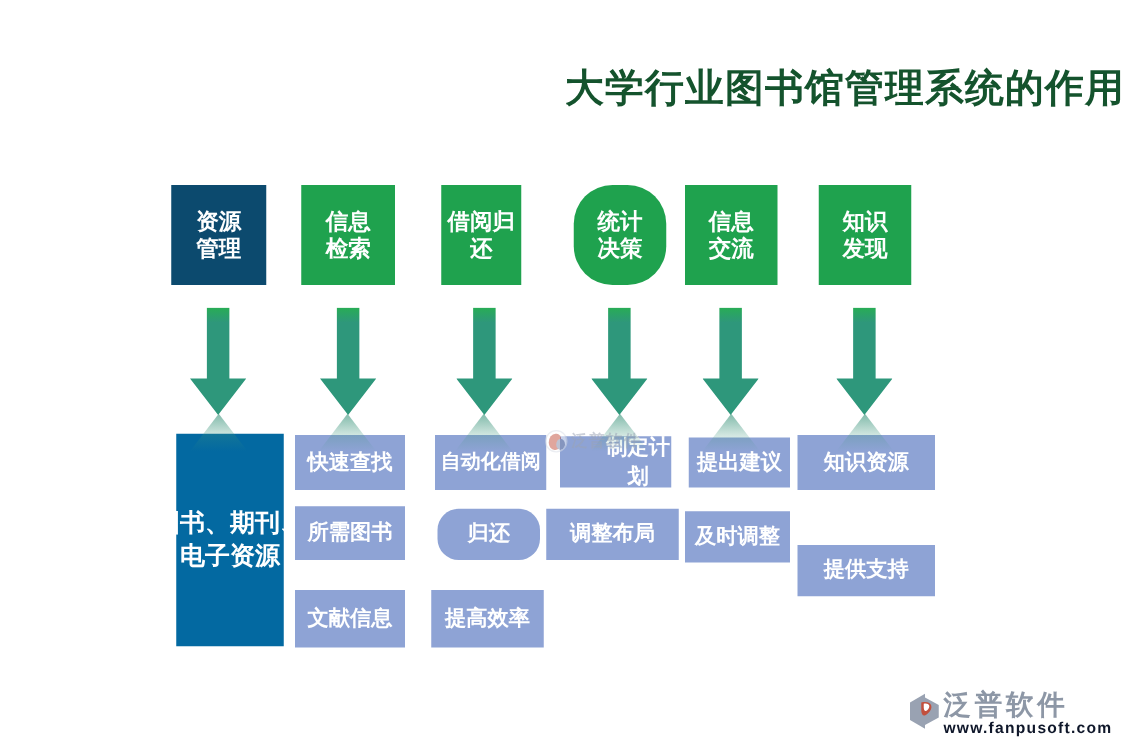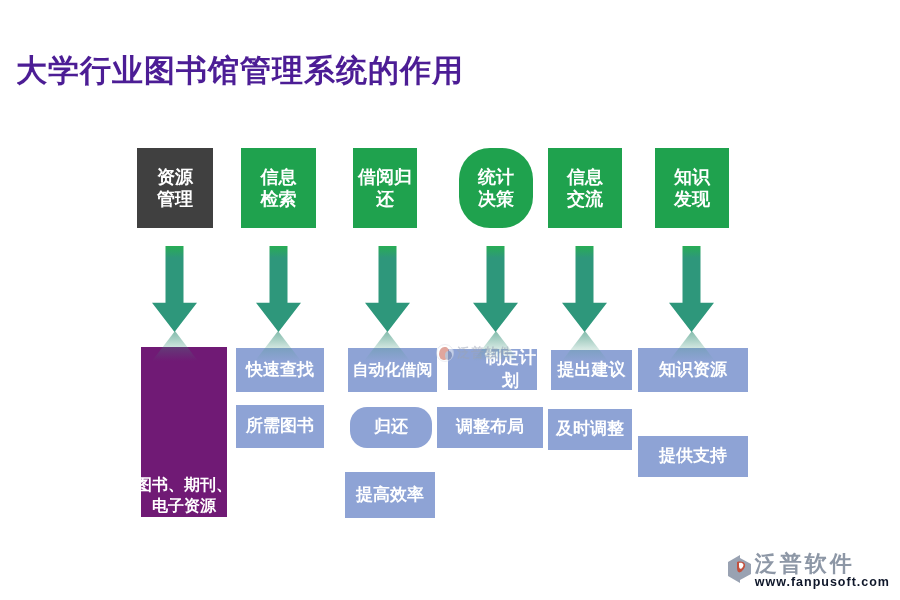--- a/index.html
+++ b/index.html
@@ -9,43 +9,43 @@
     position: relative;
     width: 900px;
     height: 600px;
     background: #ffffff;
     overflow: hidden;
   }
   .title {
     position: absolute;
     left: 0; top: 50px;
     width: 900px;
-    text-align: left;
+    text-align: right;
     font-size: 31px;
     font-weight: bold;
-    color: #4c1d95;
+    color: #14532d;
     letter-spacing: 1px;
     padding-left: 16px;
   }
   .hbox {
     position: absolute;
     top: 148px;
     height: 80px;
     background: #1FA24E;
     color: #ffffff;
     font-size: 18px;
     font-weight: bold;
     display: flex;
     align-items: center;
     justify-content: center;
     text-align: center;
     white-space: pre-line;
     line-height: 1.25;
   }
-  .hbox.yellow { background: #404040; font-family: Liberation Serif, serif; }
+  .hbox.yellow { background: #0c4a6e; font-family: Liberation Serif, serif; }
   .arrow {
     position: absolute;
     top: 246px;
     width: 45px;
     height: 86px;
     background: linear-gradient(to bottom, #28AD55 0%, #2E977B 14%, #2E977B 100%);
     clip-path: polygon(30% 0, 70% 0, 70% 66%, 100% 66%, 50% 100%, 0 66%, 30% 66%);
   }
   .ghost {
     position: absolute;
@@ -64,24 +64,23 @@
     font-weight: bold;
     display: flex;
     align-items: center;
     justify-content: center;
     text-align: center;
     white-space: pre-line;
     line-height: 1.3;
     z-index: 2;
   }
   .bbox.tallyellow {
-    background: #701a75;
-    font-size: 16px;
+    background: #0369a1;
+    font-size: 20px;
     overflow: visible;
-    align-items: flex-end;
   }
   .bbox.tallyellow .spill {
     width: 120px;
     flex: none;
     text-align: center;
   }
   .bbox.small { font-size: 16px; }
   .wm-center {
     position: absolute;
     left: 436px; top: 344px;
@@ -178,20 +177,21 @@
   <div class="ghost" style="left:562px;"></div>
   <div class="ghost" style="left:669px;"></div>
 
   <div class="bbox tallyellow" style="left:141px;top:347px;width:86px;height:170px;">
     <span class="spill">图书、期刊、
 电子资源</span>
   </div>
 
   <div class="bbox" style="left:236px;top:348px;width:88px;height:44px;">快速查找</div>
   <div class="bbox" style="left:236px;top:405px;width:88px;height:43px;">所需图书</div>
+  <div class="bbox" style="left:236px;top:472px;width:88px;height:46px;">文献信息</div>
 
   <div class="bbox small" style="left:348px;top:348px;width:89px;height:44px;">自动化借阅</div>
   <div class="bbox" style="left:350px;top:407px;width:82px;height:41px;border-radius:17px;">归还</div>
   <div class="bbox" style="left:345px;top:472px;width:90px;height:46px;">提高效率</div>
 
   <div class="bbox" style="left:448px;top:349px;width:89px;height:41px;padding-left:36px;">制定计划</div>
   <div class="bbox" style="left:437px;top:407px;width:106px;height:41px;">调整布局</div>
 
   <div class="bbox" style="left:551px;top:350px;width:81px;height:40px;">提出建议</div>
   <div class="bbox" style="left:548px;top:409px;width:84px;height:41px;">及时调整</div>

